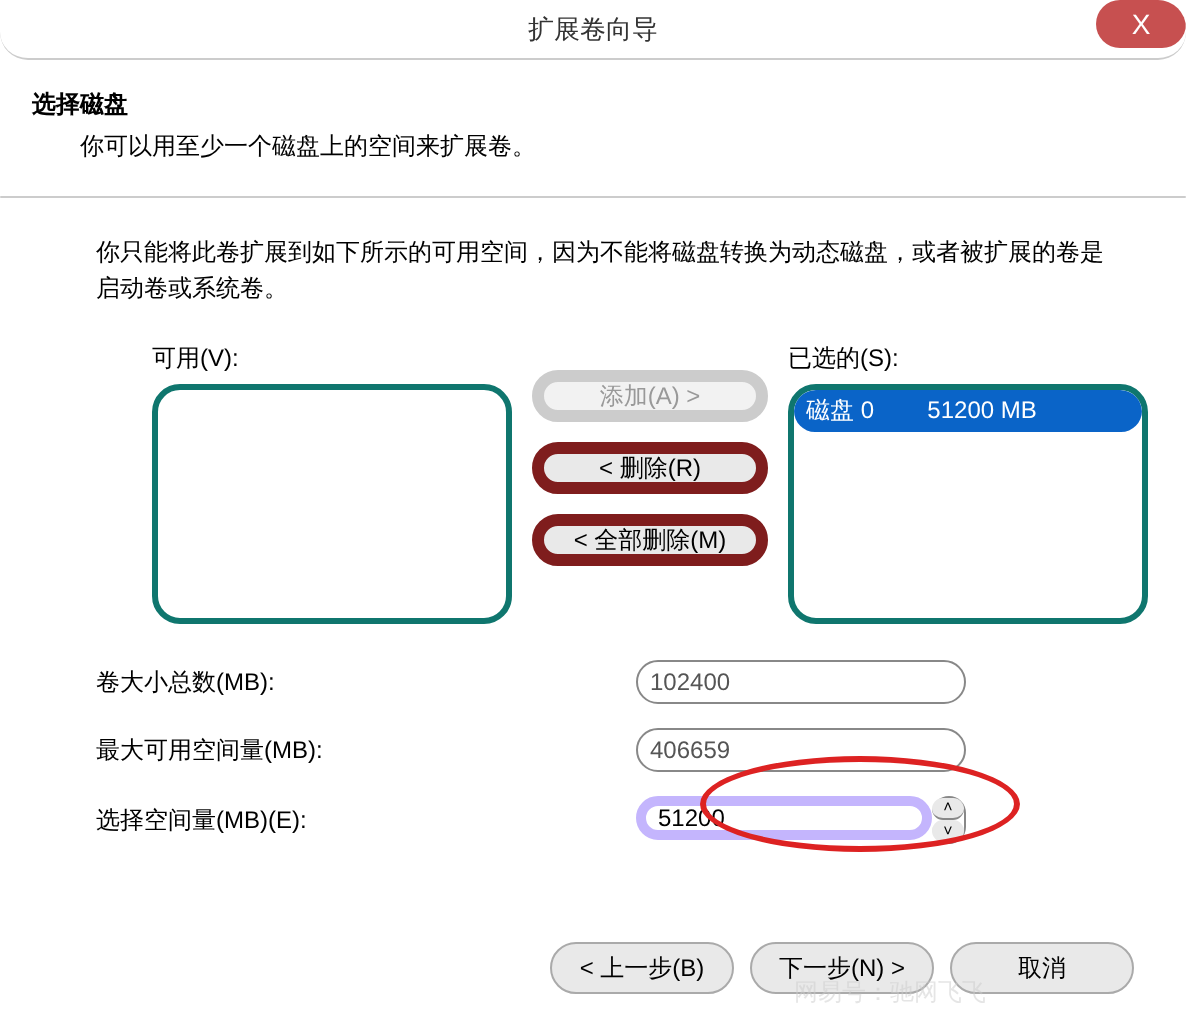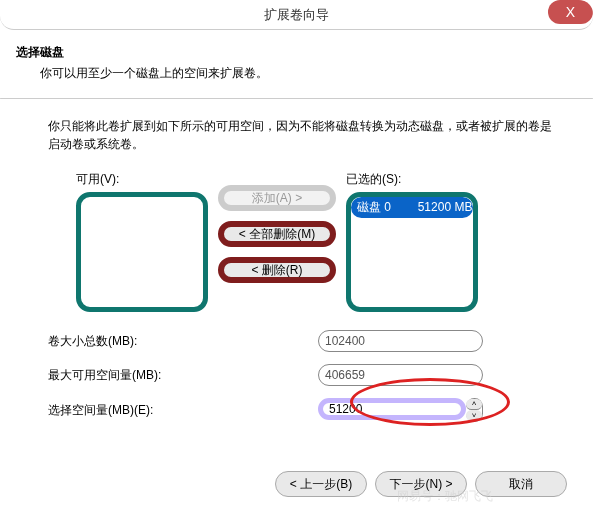--- a/index.html
+++ b/index.html
@@ -14,21 +14,21 @@
 .header-desc { font-size: 12px; padding-left: 24px; }
 
 .hr { border: none; border-top: 1px solid #ccc; margin: 6px 0 0 0; }
 
 .content { padding: 18px 32px 10px 48px; }
 .instr { font-size: 12px; line-height: 1.5; margin-bottom: 18px; }
 
 .listrow { display: flex; align-items: flex-start; gap: 10px; margin-bottom: 18px; margin-left: 28px; }
 .listcol { display: flex; flex-direction: column; }
 .listlabel { font-size: 12px; margin-bottom: 4px; }
-.listbox { border: 5px solid #0f766e; background: #fff; width: 132px; height: 120px; overflow: auto; }
+.listbox { border: 3px solid #0f766e; background: #fff; width: 180px; height: 120px; overflow: auto; }
 .listbox-sel { height: 120px; }
 .listitem { padding: 2px 6px; font-size: 12px; white-space: pre; }
 .listitem.selected { background: #0a64c8; color: #fff; }
 
 .btncol { display: flex; flex-direction: column; gap: 10px; margin-top: 14px; }
 .btn { width: 118px; height: 26px; background: #e9e9e9; border: 6px solid #7f1d1d; font-size: 12px; display: flex; align-items: center; justify-content: center; cursor: pointer; }
 .btn.disabled { color: #999; border-color: #ccc; background: #f2f2f2; cursor: default; }
 
 .fieldrow { display: flex; align-items: center; margin-bottom: 12px; }
 .fieldlabel { width: 270px; font-size: 12px; }
@@ -66,22 +66,22 @@
 <div class="content">
   <div class="instr">你只能将此卷扩展到如下所示的可用空间，因为不能将磁盘转换为动态磁盘，或者被扩展的卷是启动卷或系统卷。</div>
 
   <div class="listrow">
     <div class="listcol">
       <div class="listlabel">可用(V):</div>
       <div class="listbox"></div>
     </div>
     <div class="btncol">
       <div class="btn disabled">添加(A) &gt;</div>
+      <div class="btn">&lt; 删除(R)</div>
       <div class="btn">&lt; 全部删除(M)</div>
-      <div class="btn">&lt; 删除(R)</div>
     </div>
     <div class="listcol">
       <div class="listlabel">已选的(S):</div>
       <div class="listbox listbox-sel">
         <div class="listitem selected">磁盘 0        51200 MB</div>
       </div>
     </div>
   </div>
 
   <div class="fieldrow">

